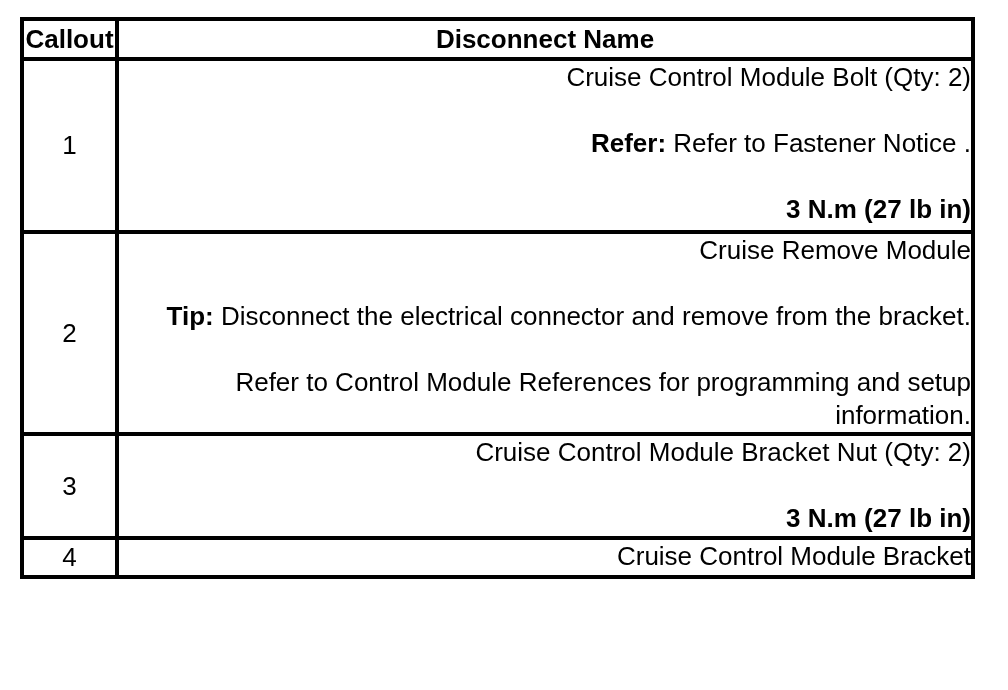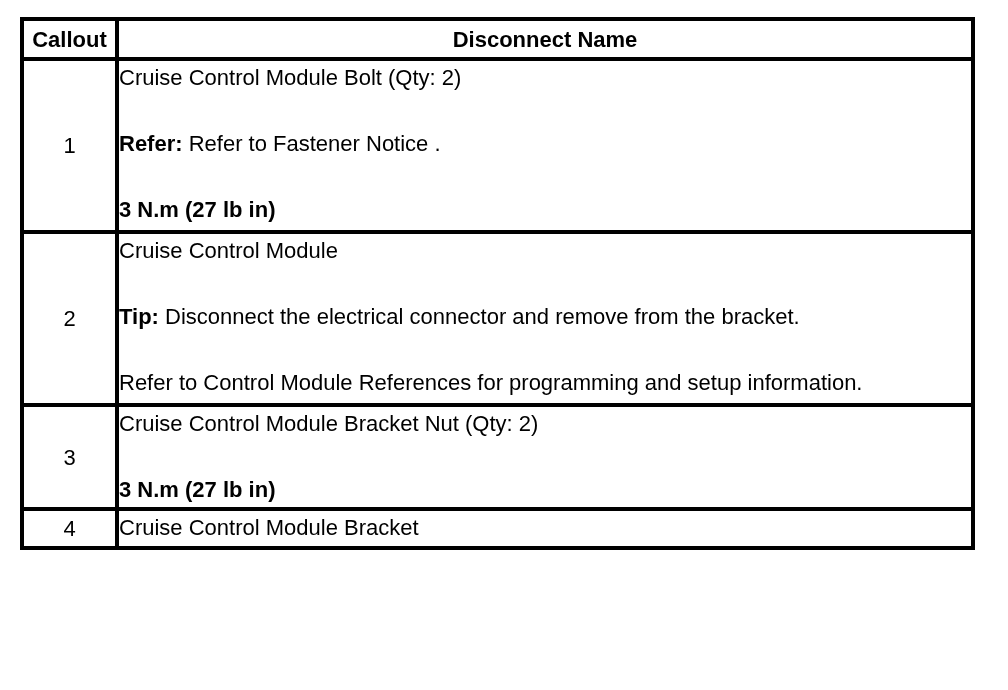--- a/index.html
+++ b/index.html
@@ -16,21 +16,21 @@
     width: 1008px;
     height: 690px;
   }
   table.component-table {
     position: absolute;
     left: 20px;
     top: 17px;
     width: 955px;
     border-collapse: collapse;
     table-layout: fixed;
-    font-size: 22px;
+    font-size: 26px;
     line-height: 33px;
   }
   table.component-table th,
   table.component-table td {
     border: 4px solid #000000;
     padding: 0;
     overflow: hidden;
   }
   col.callout-col { width: 95px; }
   th.hdr {
@@ -44,20 +44,21 @@
     padding: 2px 4px 2px 4px;
     height: 98px;
   }
   td.callout-cell {
     text-align: center;
     vertical-align: middle;
   }
   td.content-cell {
     vertical-align: top;
     padding: 2px 4px 2px 5px;
+    text-align: right;
   }
   tr.row-tall td  { height: 169px; }
   tr.row-mid td   { height: 100px; }
   tr.row-short td { height: 35px; }
   p.line {
     margin: 0 0 33px 0;
     white-space: pre-wrap;
   }
   p.line:last-child { margin-bottom: 0; }
   p.line b { font-weight: bold; }
@@ -80,21 +81,21 @@
       <td class="callout-cell">1</td>
       <td class="content-cell">
         <p class="line"><b></b><span>Cruise Control Module Bolt (Qty: 2)</span></p>
         <p class="line"><b>Refer:</b><span> Refer to Fastener Notice .</span></p>
         <p class="line"><b>3 N.m (27 lb in)</b><span></span></p>
       </td>
     </tr>
     <tr class="row-tall">
       <td class="callout-cell">2</td>
       <td class="content-cell">
-        <p class="line"><b></b><span>Cruise Control Module</span></p>
+        <p class="line"><b></b><span>Cruise Remove Module</span></p>
         <p class="line"><b>Tip:</b><span> Disconnect the electrical connector and remove from the bracket.</span></p>
         <p class="line"><b></b><span>Refer to Control Module References for programming and setup information.</span></p>
       </td>
     </tr>
     <tr class="row-mid">
       <td class="callout-cell">3</td>
       <td class="content-cell">
         <p class="line"><b></b><span>Cruise Control Module Bracket Nut (Qty: 2)</span></p>
         <p class="line"><b>3 N.m (27 lb in)</b><span></span></p>
       </td>

